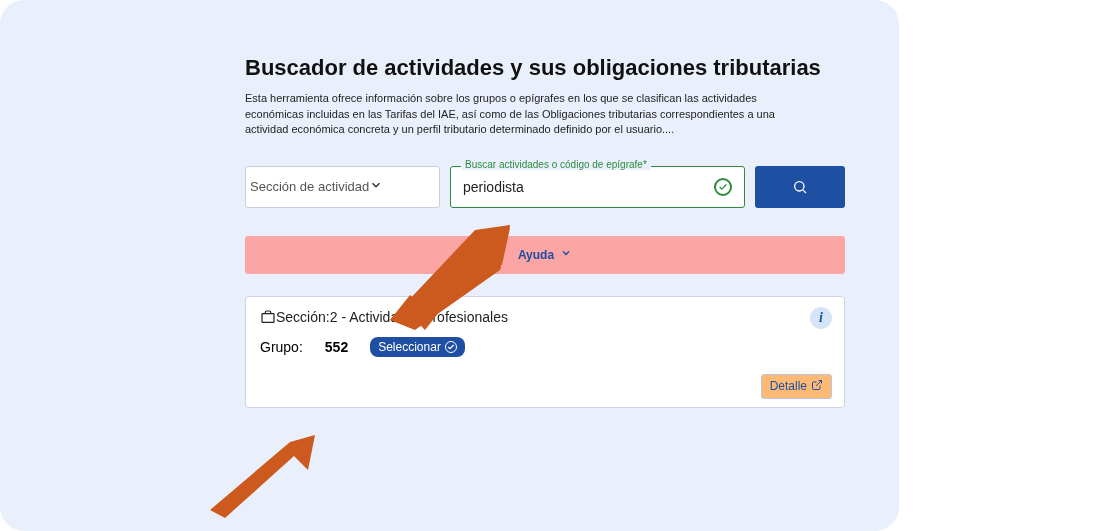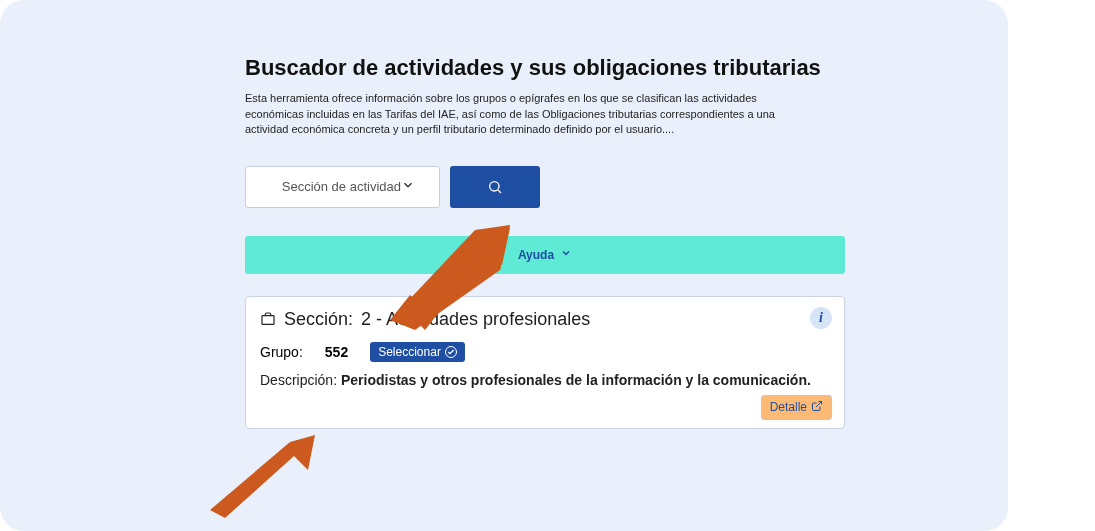--- a/index.html
+++ b/index.html
@@ -5,21 +5,21 @@
   * { box-sizing: border-box; margin: 0; padding: 0; }
   body {
     font-family: Arial, Helvetica, sans-serif;
     background: #fff;
     width: 1095px;
     height: 531px;
     position: relative;
     overflow: hidden;
   }
   .page {
-    width: 1008px;
+    width: 899px;
     height: 531px;
     background: #eaf0fb;
     border-radius: 24px;
     position: relative;
     padding: 55px 0 0 0;
   }
   .content {
     width: 600px;
     margin-left: 245px;
   }
@@ -45,24 +45,24 @@
   }
   .select-box {
     position: relative;
     flex: 0 0 195px;
     height: 42px;
     background: #fff;
     border: 1px solid #c8cfdc;
     border-radius: 3px;
     display: flex;
     align-items: center;
-    padding: 0 24px;
+    padding: 0 4px;
     color: #555;
     font-size: 13px;
-    justify-content: flex-end;
+    justify-content: flex-start;
   }
   .input-wrap {
     position: relative;
     flex: 1;
     height: 42px;
     background: #fff;
     border: 1px solid #2e8b3e;
     border-radius: 3px;
     display: flex;
     align-items: center;
@@ -101,21 +101,21 @@
     border-radius: 3px;
     color: #fff;
     display: flex;
     align-items: center;
     justify-content: center;
     cursor: pointer;
   }
   .help-bar {
     width: 100%;
     height: 38px;
-    background: #5eead4;
+    background: #fca5a5;
     border-radius: 3px;
     display: flex;
     align-items: center;
     justify-content: center;
     gap: 6px;
     color: #1f4fa3;
     font-size: 12px;
     font-weight: 700;
     cursor: pointer;
     margin-bottom: 22px;
@@ -124,22 +124,21 @@
     width: 100%;
     background: #fff;
     border: 1px solid #ccd4e2;
     border-radius: 4px;
     padding: 12px 14px;
     position: relative;
   }
   .result-head {
     display: flex;
     align-items: center;
-    gap: 8px;
-    font-size: 18px;
+    font-size: 14px;
     color: #222;
     margin-bottom: 12px;
   }
   .info-badge {
     position: absolute;
     top: 10px;
     right: 12px;
     width: 22px; height: 22px;
     border-radius: 50%;
     background: #d6e4f7;
@@ -156,21 +155,21 @@
     align-items: center;
     gap: 22px;
     font-size: 14px;
     margin-bottom: 10px;
   }
   .grupo-row .code { font-weight: 700; }
   .select-pill {
     background: #1f4fa3;
     color: #fff;
     border: none;
-    border-radius: 3px;
+    border-radius: 8px;
     font-size: 12px;
     padding: 3px 8px;
     display: inline-flex;
     align-items: center;
     gap: 4px;
     cursor: pointer;
   }
   .select-pill .mini {
     width: 12px; height: 12px;
     border: 1.5px solid #fff;
@@ -220,20 +219,29 @@
 
       <div class="select-box">
         <span>Sección de actividad</span>
         <span>
           <svg width="14" height="14" viewBox="0 0 24 24" fill="none" stroke="#333" stroke-width="2.5">
               <polyline points="6 9 12 15 18 9"></polyline>
             </svg>
         </span>
       </div>
 
+      <div class="input-wrap">
+        <div class="input-label">Buscar actividades o código de epígrafe*</div>
+        <input type="text" value="periodista" style="">
+        <span class="check-circle">
+          <svg width="10" height="10" viewBox="0 0 24 24" fill="none" stroke="#2e8b3e" stroke-width="3">
+              <polyline points="20 6 9 17 4 12"></polyline>
+            </svg>
+        </span>
+      </div>
 
       <button class="search-btn">
         <span>
           <svg width="16" height="16" viewBox="0 0 24 24" fill="none" stroke="#fff" stroke-width="2">
               <circle cx="11" cy="11" r="7"></circle>
               <line x1="21" y1="21" x2="16.65" y2="16.65"></line>
             </svg>
         </span>
       </button>
     </div>
@@ -267,24 +275,20 @@
         <button class="select-pill">
           <span>Seleccionar</span>
           <span class="mini">
             <svg width="8" height="8" viewBox="0 0 24 24" fill="none" stroke="#fff" stroke-width="4">
                 <polyline points="20 6 9 17 4 12"></polyline>
               </svg>
           </span>
         </button>
       </div>
 
-      <div class="desc-row">
-        <span>Descripción:</span>
-        <span class="desc">Periodistas y otros profesionales de la información y la comunicación.</span>
-      </div>
 
       <button class="detail-btn">
         <span>Detalle</span>
         <span>
           <svg width="12" height="12" viewBox="0 0 24 24" fill="none" stroke="#1f4fa3" stroke-width="2">
               <path d="M18 13v6a2 2 0 0 1-2 2H5a2 2 0 0 1-2-2V8a2 2 0 0 1 2-2h6"></path>
               <polyline points="15 3 21 3 21 9"></polyline>
               <line x1="10" y1="14" x2="21" y2="3"></line>
             </svg>
         </span>

